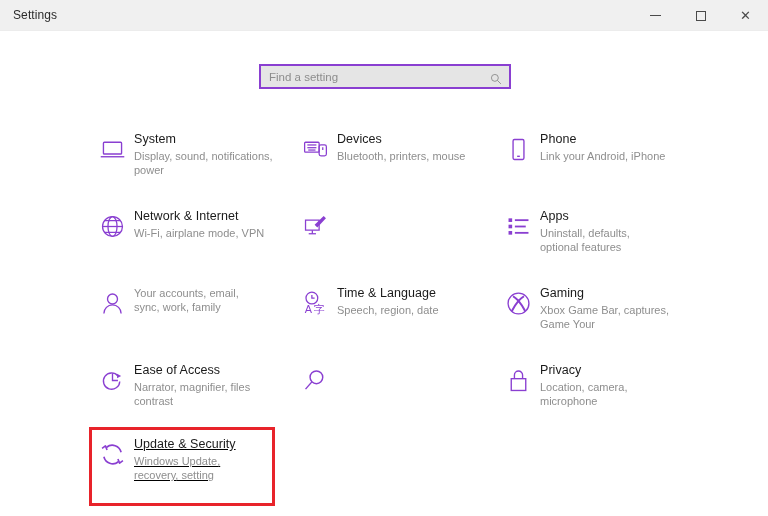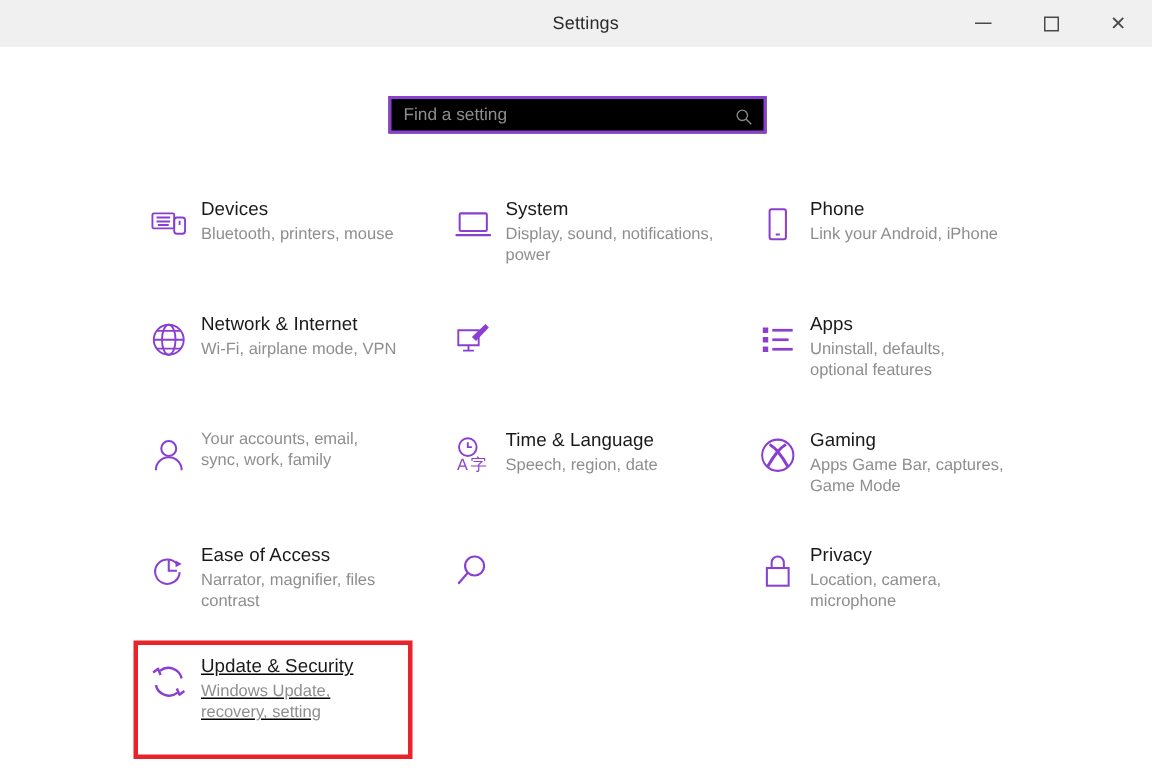--- a/index.html
+++ b/index.html
@@ -15,21 +15,21 @@
     width: 768px; height: 516px;
     background: #ffffff;
   }
 
   
   .titlebar {
     position: absolute; top: 0; left: 0;
     width: 768px; height: 31px;
     background: #f0f0f0;
     border-bottom: 1px solid #ececec;
-    display: flex; align-items: center; justify-content: center;
+    display: flex; align-items: center;
   }
   .titlebar-title {
     margin-left: 13px;
     font-size: 12px;
     color: #2b2b2b;
     letter-spacing: .1px;
   }
   .win-controls {
     position: absolute; top: 0; right: 0;
     height: 31px; display: flex;
@@ -48,21 +48,21 @@
   .glyph-close { font-size: 13px; line-height: 1; font-family: "Liberation Sans", sans-serif; }
 
   
   .search-wrap {
     position: absolute; left: 259px; top: 64px;
     width: 252px; height: 25px;
   }
   .search-box {
     width: 100%; height: 100%;
     border: 2px solid #8a3fd1;
-    background: #000000;
+    background: #e5e5e5;
     display: flex; align-items: center;
     position: relative;
   }
   .search-input {
     border: 0; outline: 0; background: transparent;
     font-family: "Liberation Sans", sans-serif;
     font-size: 11.5px;
     color: #777;
     padding-left: 8px;
     width: 220px; height: 100%;
@@ -157,49 +157,49 @@
         </svg>
       </span>
     </div>
   </div>
 
   <div class="grid">
 
     <div class="row">
       <div class="tile">
         <span class="tile-icon">
+          <svg viewBox="0 0 32 32" width="29" height="29" fill="none" stroke="currentColor" stroke-width="1.5">
+            <rect x="6" y="8" width="20" height="13" rx="1"></rect>
+              <line x1="3" y1="24" x2="29" y2="24"></line>
+          </svg>
+        </span>
+        <span class="tile-text">
+          <span class="tile-title" style="display:block">System</span>
+          <span class="tile-desc" style="display:block">Display, sound, notifications, power</span>
+        </span>
+      </div>
+      <div class="tile">
+        <span class="tile-icon">
           <svg viewBox="0 0 32 32" width="29" height="29" fill="none" stroke="currentColor" stroke-width="1.4">
             <rect x="4" y="8" width="16" height="11" rx="1"></rect>
             <line x1="7" y1="11" x2="17" y2="11"></line>
               <line x1="7" y1="14" x2="17" y2="14"></line>
               <line x1="8" y1="16.6" x2="16" y2="16.6"></line>
             <rect x="20" y="11" width="8" height="12" rx="2"></rect>
               <line x1="24" y1="13.5" x2="24" y2="16.5"></line>
           </svg>
         </span>
         <span class="tile-text">
           <span class="tile-title" style="display:block">Devices</span>
           <span class="tile-desc" style="display:block">Bluetooth, printers, mouse</span>
         </span>
       </div>
       <div class="tile">
         <span class="tile-icon">
           <svg viewBox="0 0 32 32" width="29" height="29" fill="none" stroke="currentColor" stroke-width="1.5">
-            <rect x="6" y="8" width="20" height="13" rx="1"></rect>
-              <line x1="3" y1="24" x2="29" y2="24"></line>
-          </svg>
-        </span>
-        <span class="tile-text">
-          <span class="tile-title" style="display:block">System</span>
-          <span class="tile-desc" style="display:block">Display, sound, notifications, power</span>
-        </span>
-      </div>
-      <div class="tile">
-        <span class="tile-icon">
-          <svg viewBox="0 0 32 32" width="29" height="29" fill="none" stroke="currentColor" stroke-width="1.5">
             <rect x="10" y="5" width="12" height="22" rx="1.5"></rect>
               <line x1="14.5" y1="23.5" x2="17.5" y2="23.5"></line>
           </svg>
         </span>
         <span class="tile-text">
           <span class="tile-title" style="display:block">Phone</span>
           <span class="tile-desc" style="display:block">Link your Android, iPhone</span>
         </span>
       </div>
     </div>
@@ -278,21 +278,21 @@
         <span class="tile-icon">
           <svg viewBox="0 0 32 32" width="29" height="29" fill="none" stroke="currentColor" stroke-width="1.5">
             <circle cx="16" cy="16" r="11.5"></circle>
             <path d="M8.5 24.5 C12 18 14.5 15 16 13.2 C17.5 15 20 18 23.5 24.5" stroke-width="2.2"></path>
             <path d="M10 8 C13 10 14.8 11.8 16 13.2" stroke-width="2.2"></path>
             <path d="M22 8 C19 10 17.2 11.8 16 13.2" stroke-width="2.2"></path>
           </svg>
         </span>
         <span class="tile-text">
           <span class="tile-title" style="display:block">Gaming</span>
-          <span class="tile-desc" style="display:block;max-width:130px">Apps Game Bar, captures, Game Mode</span>
+          <span class="tile-desc" style="display:block;max-width:130px">Xbox Game Bar, captures, Game Your</span>
         </span>
       </div>
     </div>
 
     <div class="row">
       <div class="tile">
         <span class="tile-icon">
           <svg viewBox="0 0 32 32" width="29" height="29" fill="none" stroke="currentColor" stroke-width="1.5">
             <path d="M22 11 A9 9 0 1 0 24 17"></path>
               <path d="M16 8 V16 h6"></path>

